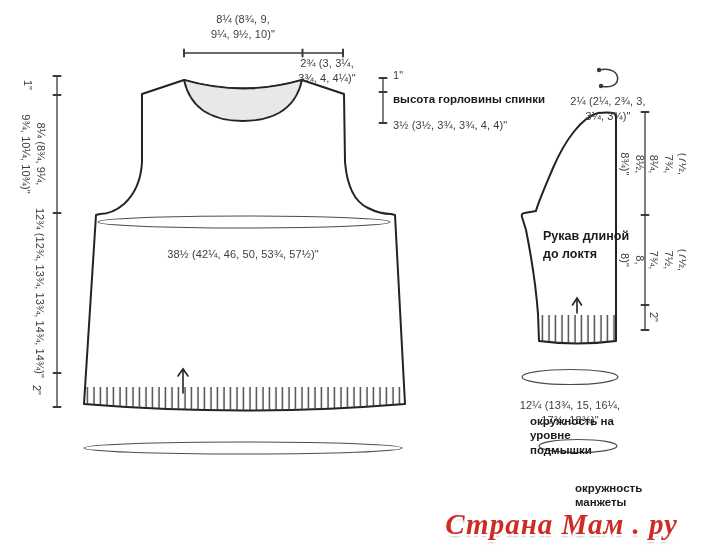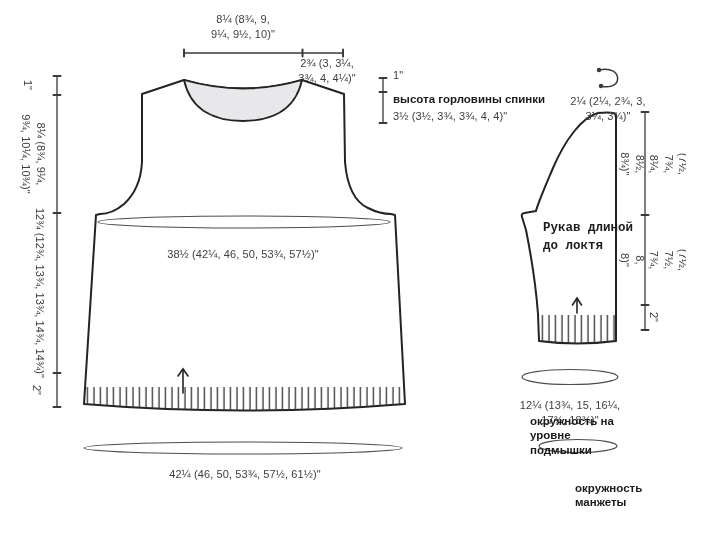--- a/index.html
+++ b/index.html
@@ -120,32 +120,32 @@
 3¾, 4, 4¼)"</div>
 
   <div class="meas rot" style="left:28px;top:85px;">1"</div>
   <div class="meas rot" style="left:33px;top:154px;">8¼ (8¾, 9¼,
 9¾, 10¼, 10¾)"</div>
   <div class="meas rot" style="left:40px;top:293px;">12¾ (12¾, 13¾, 13¾, 14¾, 14¾)"</div>
   <div class="meas rot" style="left:37px;top:390px;">2"</div>
 
   <div class="meas left-align" style="left:393px;top:68px;">1"</div>
   <div class="blbl" style="left:393px;top:84px;margin-top:8px;">высота горловины спинки</div>
-  <div class="meas left-align" style="left:393px;top:109px;">3½ (3½, 3¾, 3¾, 4, 4)"</div>
+  <div class="meas left-align" style="left:393px;top:118px;">3½ (3½, 3¾, 3¾, 4, 4)"</div>
 
   <div class="meas ctr" style="left:243px;top:247px;">38½ (42¼, 46, 50, 53¾, 57½)"</div>
-  <div class="meas ctr" style="left:245px;top:467px;">42¼ (46, 50, 53¾, 57½, 61½)"</div>
 
   <div class="meas ctr" style="left:608px;top:46px;margin-top:48px;">2¼ (2¼, 2¾, 3, 3¼, 3¾)"</div>
-  <div class="blbl sleeve-name" style="left:543px;top:219px;font-family:Liberation Mono, monospace;">Рукав длиной
+  <div class="blbl sleeve-name" style="left:543px;top:227px;">Рукав длиной
 до локтя</div>
 
   <div class="meas rot" style="left:661px;top:164px;">7 (7½, 7¾,
 8¼, 8½, 8¾)"</div>
   <div class="meas rot" style="left:661px;top:260px;">7¼ (7½, 7½,
 7¾, 8, 8)"</div>
   <div class="meas rot" style="left:654px;top:317px;">2"</div>
 
   <div class="meas ctr" style="left:570px;top:398px;">12¼ (13¾, 15, 16¼, 17¾, 18¾)"</div>
   <div class="blbl ctr" style="left:582px;top:414px;position:absolute;">окружность на уровне подмышки</div>
   <div class="blbl ctr" style="left:612px;top:481px;position:absolute;">окружность манжеты</div>
 
+  <div class="watermark">Страна Мам . ру</div>
 </div>
 
 </body></html>

